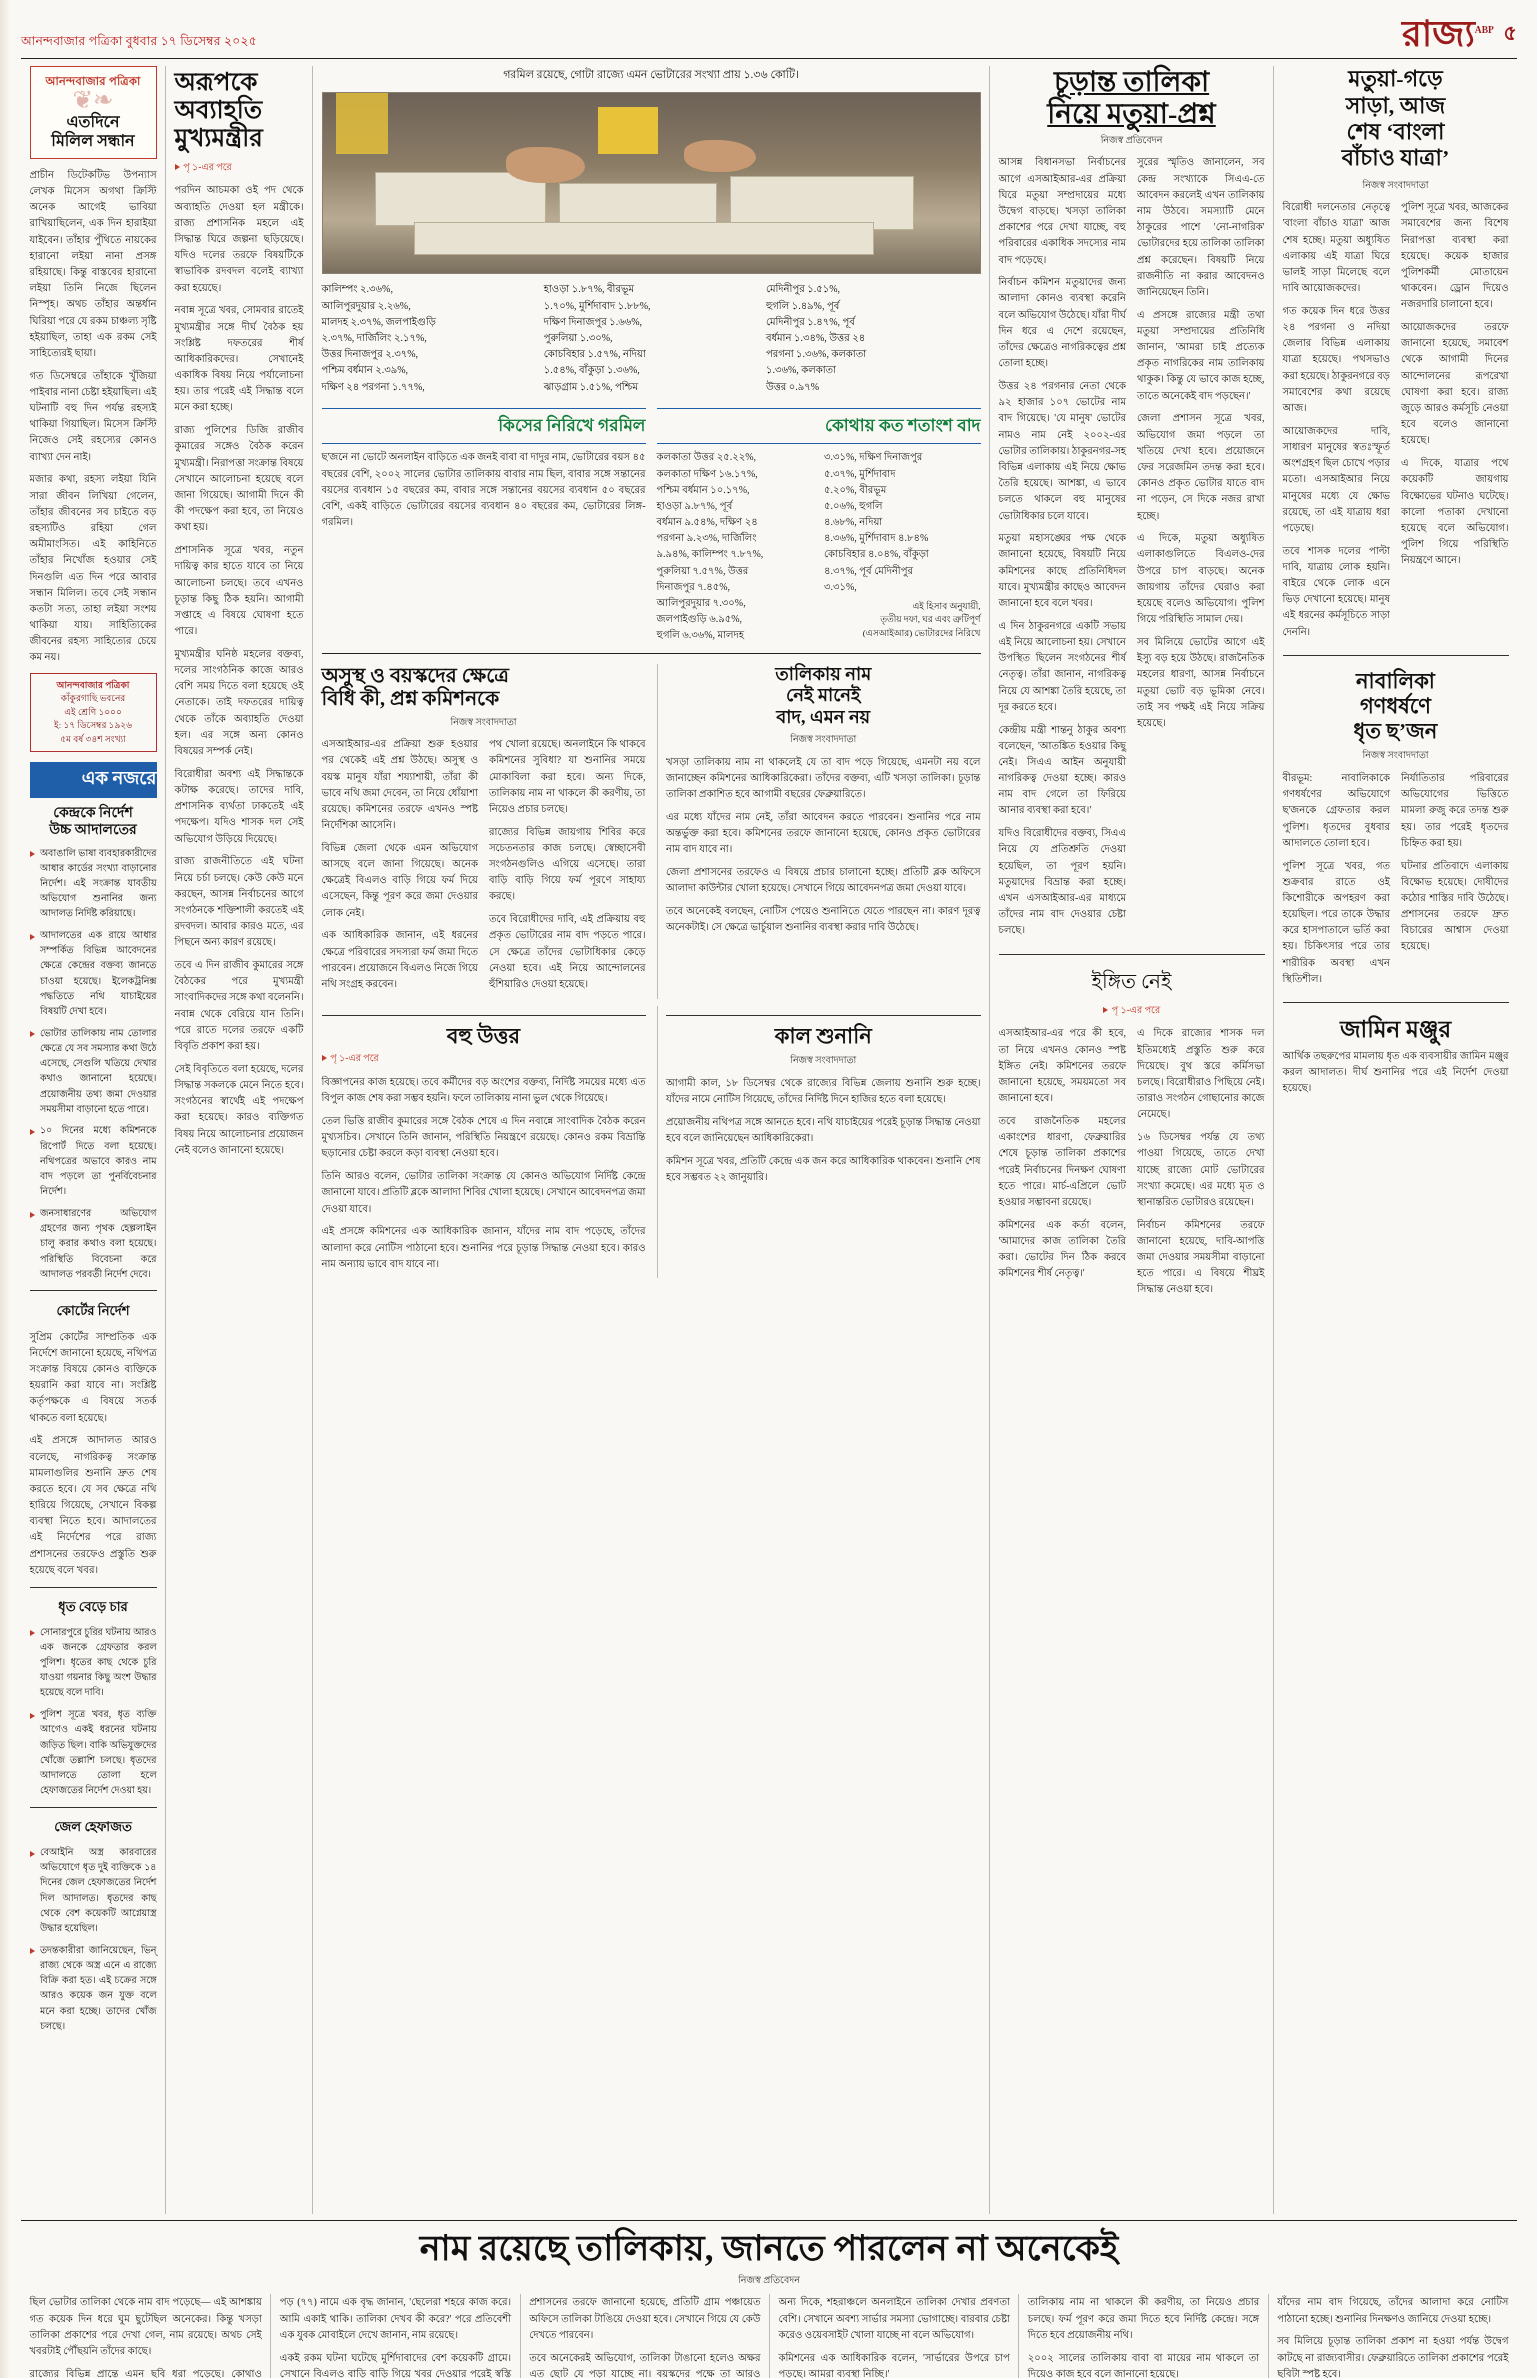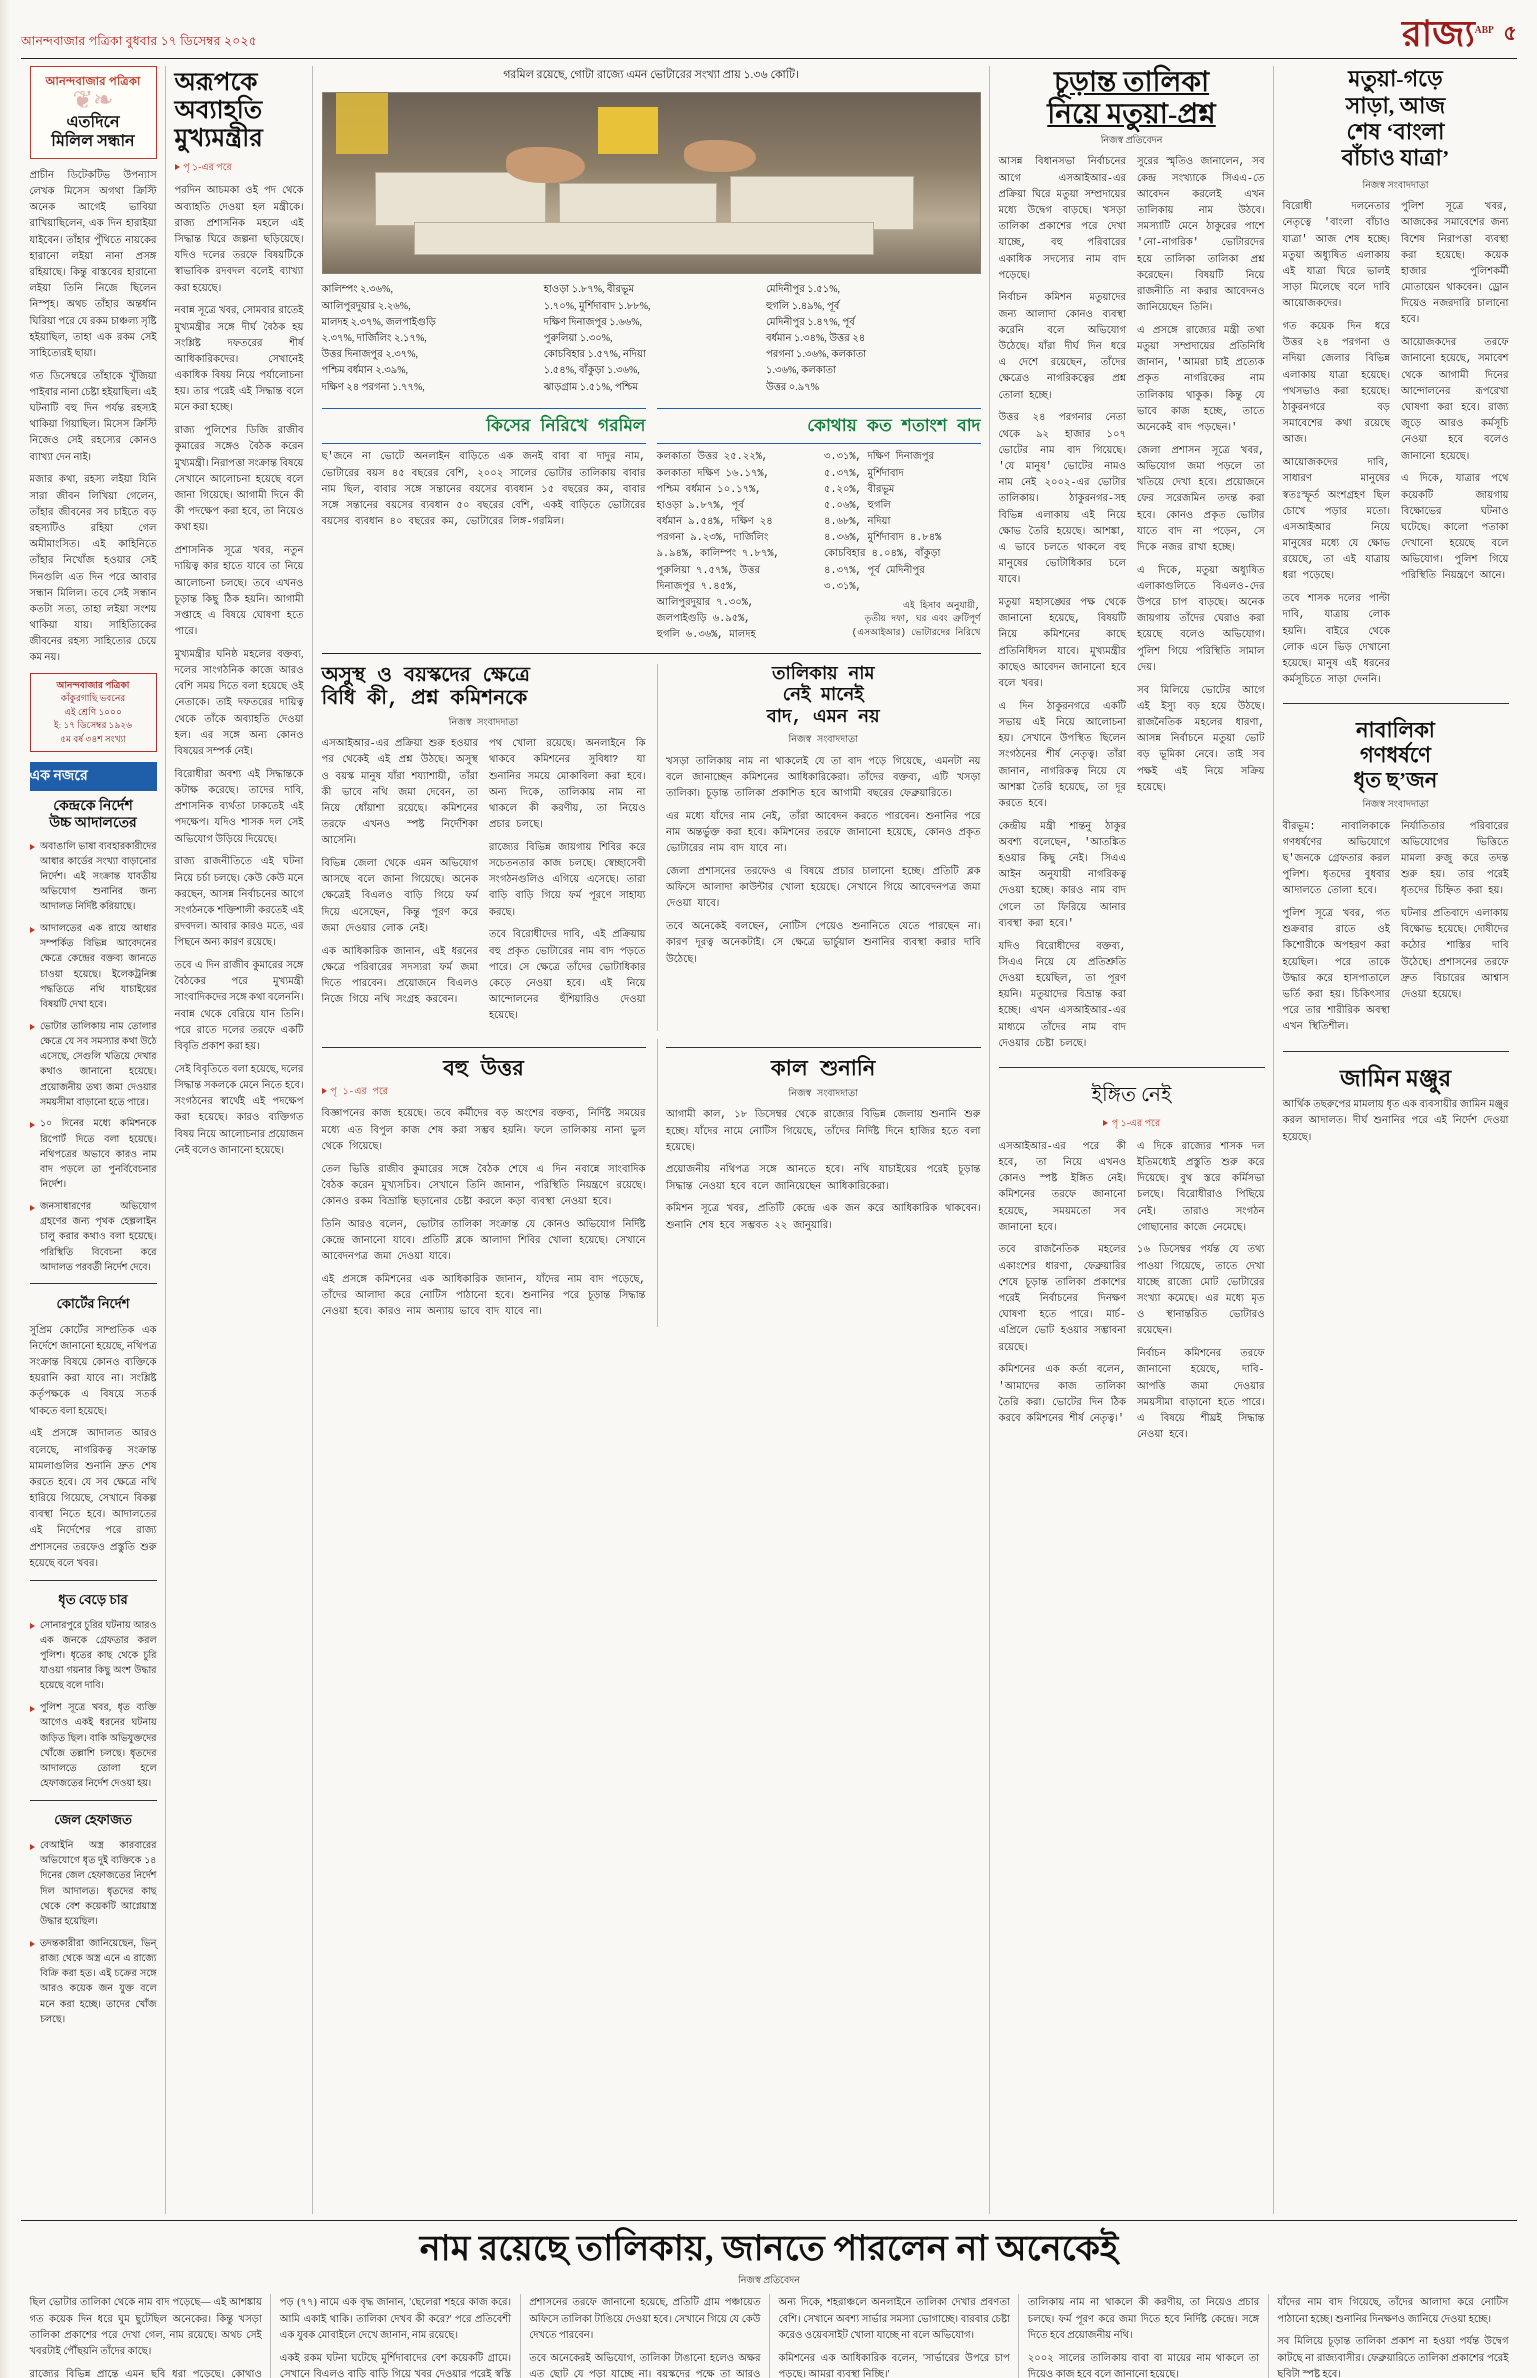--- a/index.html
+++ b/index.html
@@ -61,22 +61,22 @@
     background:#fffdf8;
   }
   .logo-title { color:#c0392b; font-size:11.4px; font-weight:bold; letter-spacing:0.3px;}
   .logo-orn { color:#e2b6ae; font-size:24.6px; line-height:.8; margin:-1.9px 0 1.9px; }
   .smallbox {
     border:0.9px solid #b03030; font-size:9px; text-align:center;
     padding:4.7px 3.8px; margin:7.6px 0; line-height:1.5; color:#7a1414;
   }
   .smallbox .b1 { color:#b03030; font-weight:bold; }
   .sec-label {
-    background:#1f5fa9; color:#fff; font-weight:bold; font-size:14px;
-    text-align:left; padding:2.8px 0; margin:9.5px 0 5.7px;
+    background:#1f5fa9; color:#fff; font-weight:bold; font-size:18px;
+    text-align:right; padding:2.8px 0; margin:9.5px 0 5.7px;
   }
   .sec-head { font-size:14px; font-weight:bold; text-align:center; line-height:1.25; margin-bottom:6.6px;}
   .bullet-list { font-size:9.5px; line-height:1.6; text-align:justify; }
   .bullet-list li { margin-bottom:6.6px; list-style:none; position:relative; padding-left:10.4px;}
   .bullet-list li:before {
     content:"";
     position:absolute; left:0; top:5.7px;
     border-left:5.7px solid #c0392b;
     border-top:3.8px solid transparent;
     border-bottom:3.8px solid transparent;
@@ -119,21 +119,21 @@
   .photo .ylw { position:absolute; background:#e8c33a; }
   .two-col-stats {
     display:grid; grid-template-columns:1fr 1fr 1fr; gap:7.6px;
     font-size:10px; line-height:1.62; margin-top:7.6px;
   }
   .blue-head {
     color:#15803d; font-weight:bold; font-size:17px; text-align:right;
     border-top:0.9px solid #1f5fa9; border-bottom:0.9px solid #1f5fa9;
     padding:2.8px 0; margin:7.6px 0 5.7px;
   }
-  .split2 { display:grid; grid-template-columns:1fr 1fr; gap:11px;font-family:Liberation Mono, monospace; }
+  .split2 { display:grid; grid-template-columns:1fr 1fr; gap:11px; }
   .note { font-size:9px; text-align:right; line-height:1.5; margin-top:4.7px;}
   .h-2col { font-size:20px; font-weight:bold; line-height:1.18; }
   .h-mid { font-size:18px; font-weight:bold; line-height:1.2; text-align:center;}
   .vsep { border-left:0.9px solid #bbb; padding-left:8.5px; }
 
   
   .c4-title { font-size:28px; font-weight:bold; text-align:center; line-height:1.12; margin-bottom:3.8px;text-decoration:underline;}
   .c4-sec { font-size:20px; font-weight:normal; text-align:center; margin:11.4px 0 3.8px;}
 
   

